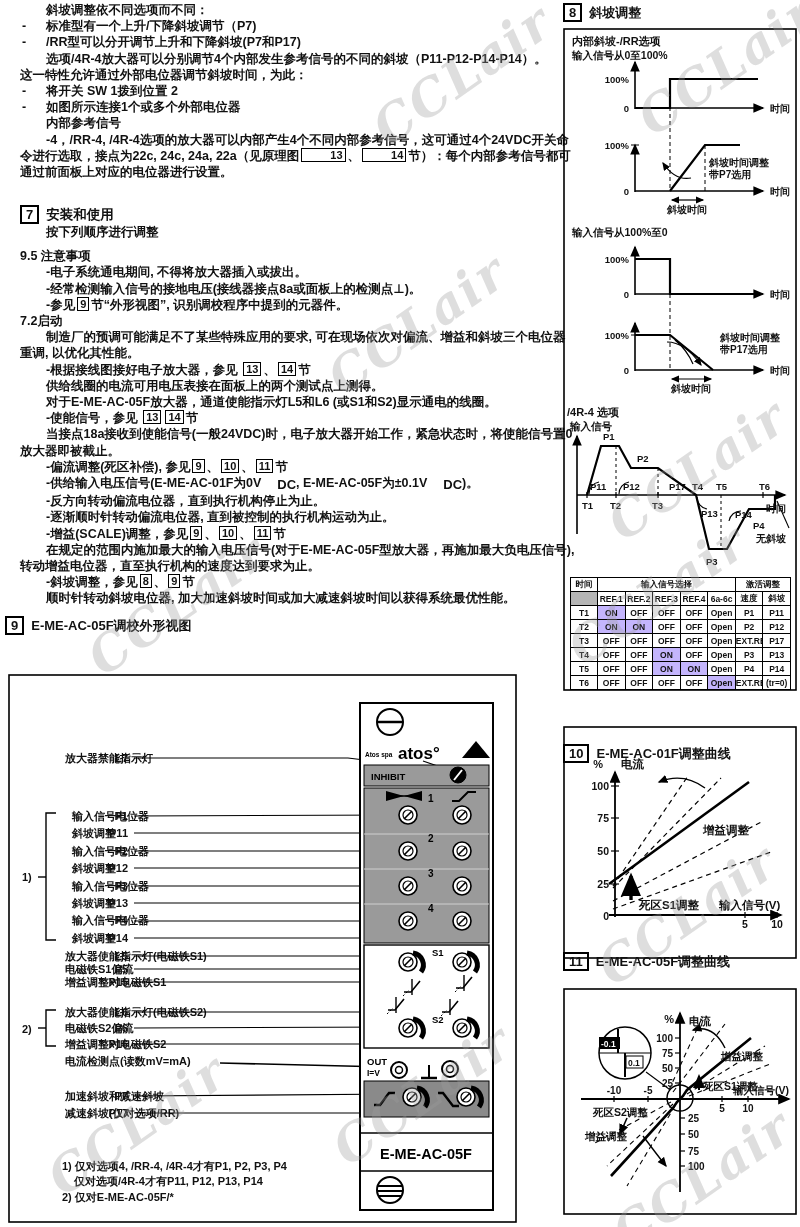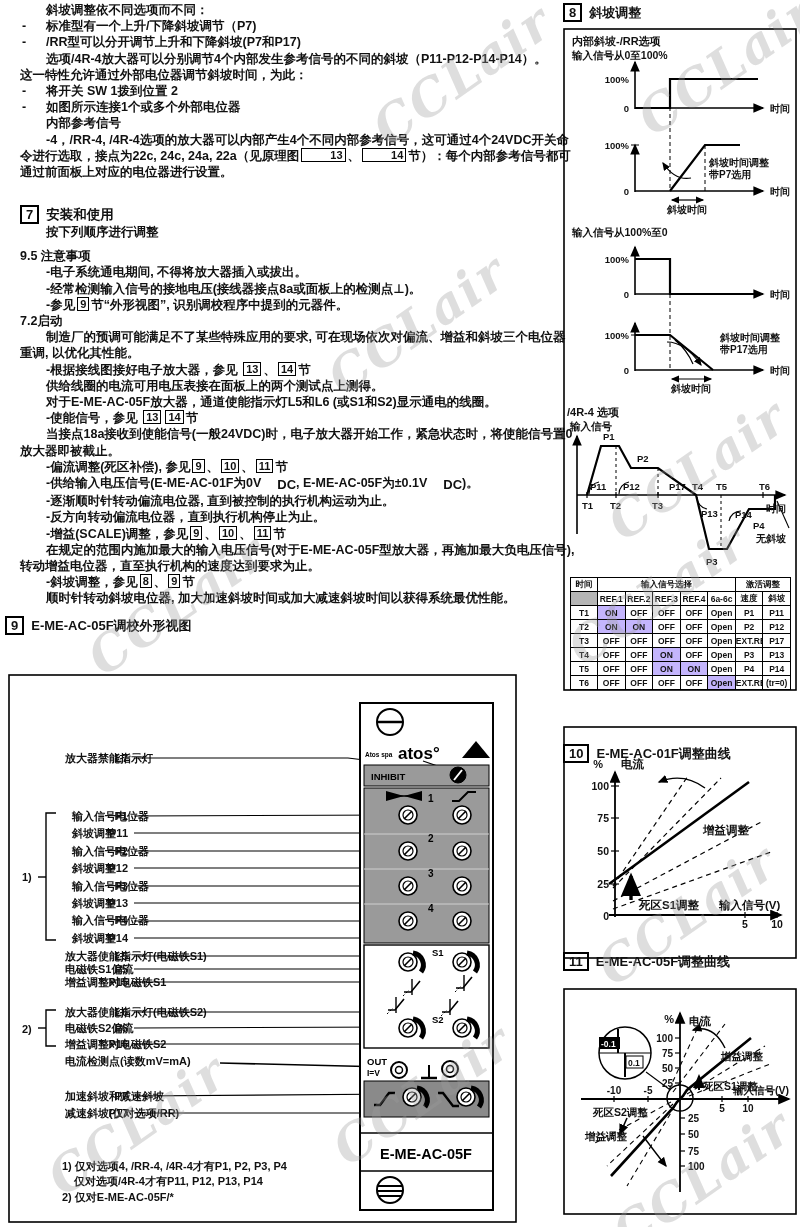--- a/index.html
+++ b/index.html
@@ -64,22 +64,22 @@
   <div class="ind"><span>-参见</span><span class="numbox">9</span><span>节“外形视图”, 识别调校程序中提到的元器件。</span></div>
   <div>7.2启动</div>
   <div class="p">制造厂的预调可能满足不了某些特殊应用的要求, 可在现场依次对偏流、增益和斜坡三个电位器重调, 以优化其性能。</div>
   <div class="ind"><span>-根据接线图接好电子放大器，参见 </span><span class="numbox">13</span><span>、</span><span class="numbox">14</span><span>节</span></div>
   <div class="ind">供给线圈的电流可用电压表接在面板上的两个测试点上测得。</div>
   <div class="ind">对于E-ME-AC-05F放大器，通道使能指示灯L5和L6 (或S1和S2)显示通电的线圈。</div>
   <div class="ind"><span>-使能信号，参见 </span><span class="numbox">13</span><span class="numbox">14</span><span>节</span></div>
   <div class="p">当接点18a接收到使能信号(一般24VDC)时，电子放大器开始工作，紧急状态时，将使能信号置0放大器即被截止。</div>
   <div class="ind"><span>-偏流调整(死区补偿), 参见</span><span class="numbox">9</span><span>、</span><span class="numbox">10</span><span>、</span><span class="numbox">11</span><span>节</span></div>
   <div class="ind"><span>-供给输入电压信号(E-ME-AC-01F为0V</span><span class="sub">DC</span><span>, E-ME-AC-05F为±0.1V</span><span class="sub">DC</span><span>)。</span></div>
+  <div class="ind">-反方向转动偏流电位器，直到执行机构停止为止。</div>
   <div class="ind">-逐渐顺时针转动偏流电位器, 直到被控制的执行机构运动为止。</div>
-  <div class="ind">-反方向转动偏流电位器，直到执行机构停止为止。</div>
   <div class="ind"><span>-增益(SCALE)调整，参见</span><span class="numbox">9</span><span>、</span><span class="numbox">10</span><span>、</span><span class="numbox">11</span><span>节</span></div>
   <div class="p">在规定的范围内施加最大的输入电压信号(对于E-ME-AC-05F型放大器，再施加最大负电压信号), 转动增益电位器，直至执行机构的速度达到要求为止。</div>
   <div class="ind"><span>-斜坡调整，参见</span><span class="numbox">8</span><span>、</span><span class="numbox">9</span><span>节</span></div>
   <div class="ind">顺时针转动斜坡电位器, 加大加速斜坡时间或加大减速斜坡时间以获得系统最优性能。</div>
 </div>
 
 <div class="boxtitle sech" style="left:5px;top:616px"><span class="secbox">9</span><span>E-ME-AC-05F调校外形视图</span></div>
 
 <svg class="col" style="left:8px;top:673px" width="510" height="551" viewBox="0 0 510 551">
   <defs>

